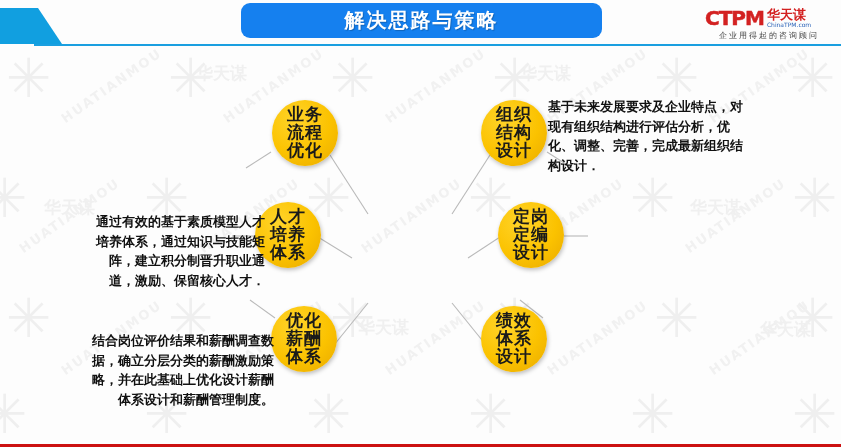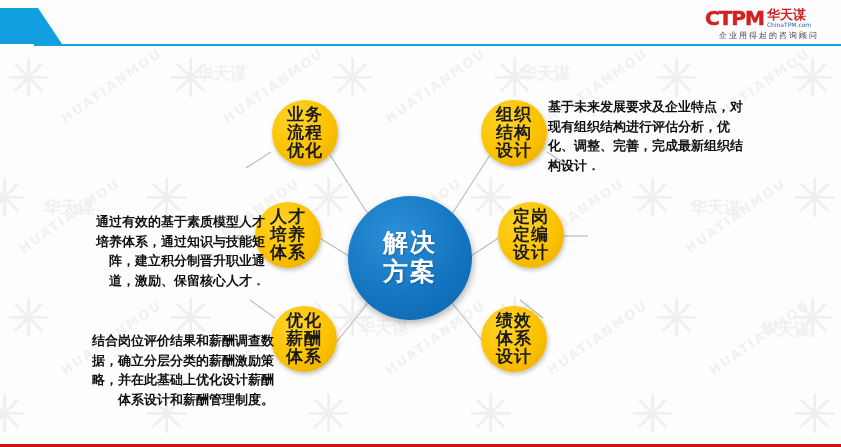--- a/index.html
+++ b/index.html
@@ -282,20 +282,23 @@
     <div class="wm-mark wm-cn" style="left:44px; top:196px;">华天谋</div>
     <div class="wm-mark wm-cn" style="left:690px;top:196px;">华天谋</div>
     <div class="wm-mark wm-cn" style="left:358px;top:316px;">华天谋</div>
     <div class="wm-mark wm-cn" style="left:760px;top:318px;">华天谋</div>
   </div>
 
   <div id="header">
     <div id="corner-shape"></div>
     <div id="header-rule"></div>
 
+    <div id="title-pill">
+      <span id="title-text">解决思路与策略</span>
+    </div>
 
     <div id="logo">
       <div id="logo-row">
         <span id="logo-ctpm">CTPM</span>
         <span id="logo-cn-wrap">
           <span id="logo-cn">华天谋</span>
           <span id="logo-domain">ChinaTPM.com</span>
         </span>
       </div>
       <div id="logo-tag">企业用得起的咨询顾问</div>
@@ -314,24 +317,20 @@
       <line x1="452" y1="303" x2="490" y2="350" stroke="#b9b9b9" stroke-width="1.1"></line>
 
       <line x1="271" y1="152" x2="246" y2="168" stroke="#b9b9b9" stroke-width="1.1"></line>
       <line x1="255" y1="236" x2="232" y2="236" stroke="#b9b9b9" stroke-width="1.1"></line>
       <line x1="275" y1="318" x2="250" y2="300" stroke="#b9b9b9" stroke-width="1.1"></line>
       <line x1="547" y1="152" x2="572" y2="168" stroke="#b9b9b9" stroke-width="1.1"></line>
       <line x1="564" y1="236" x2="588" y2="236" stroke="#b9b9b9" stroke-width="1.1"></line>
       <line x1="543" y1="318" x2="520" y2="300" stroke="#b9b9b9" stroke-width="1.1"></line>
     </svg>
 
-    <div class="node" id="center-node">
-      <span class="node-label">解决
-方案</span>
-    </div>
 
     <div class="node node-spoke" id="node-bp">
       <span class="node-label">业务
 流程
 优化</span>
     </div>
     <div class="node node-spoke" id="node-tal">
       <span class="node-label">人才
 培养
 体系</span>

